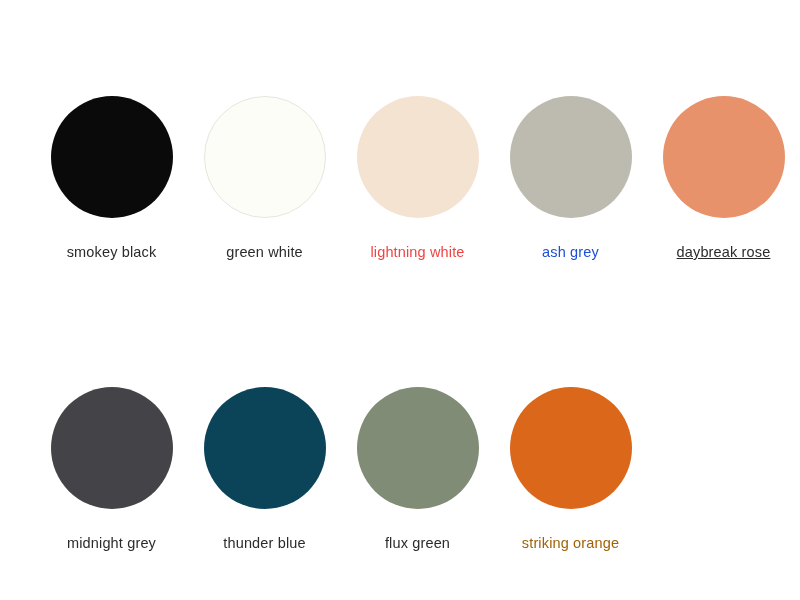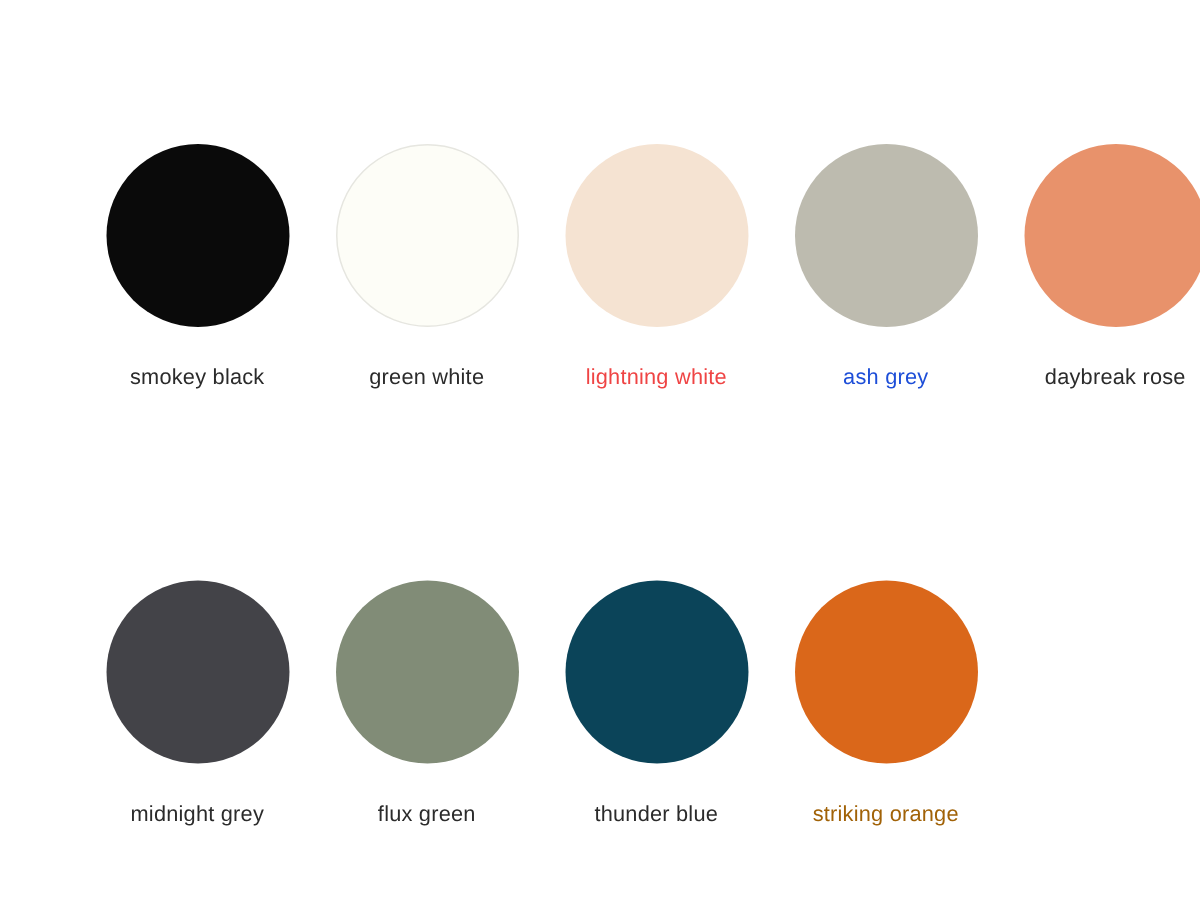--- a/index.html
+++ b/index.html
@@ -17,21 +17,20 @@
 
   .palette-board {
     position: relative;
     width: 800px;
     height: 600px;
     box-sizing: border-box;
     display: flex;
     flex-direction: column;
     justify-content: flex-start;
     padding-top: 96px;
-    padding-left: 20px;
   }
 
   .swatch-row {
     display: flex;
     flex-direction: row;
     align-items: flex-start;
     justify-content: flex-start;
     padding-left: 35px;
     padding-right: 30px;
   }
@@ -89,36 +88,36 @@
     <div class="swatch">
       <div class="swatch-disc" style="background: rgb(245, 227, 210);"></div>
       <div class="swatch-label" style="color: #ef4444;">lightning white</div>
     </div>
     <div class="swatch">
       <div class="swatch-disc" style="background: rgb(189, 187, 175);"></div>
       <div class="swatch-label" style="color: #1d4ed8;">ash grey</div>
     </div>
     <div class="swatch">
       <div class="swatch-disc" style="background: rgb(232, 146, 107);"></div>
-      <div class="swatch-label" style="color: rgb(43, 43, 43);">daybreak rose</div>
+      <div class="swatch-label" style="color: rgb(43, 43, 43); text-decoration: underline;">daybreak rose</div>
     </div>
   </div>
 
   <div class="swatch-row">
     <div class="swatch">
       <div class="swatch-disc" style="background: rgb(67, 67, 72);"></div>
       <div class="swatch-label" style="color: rgb(43, 43, 43);">midnight grey</div>
     </div>
     <div class="swatch">
+      <div class="swatch-disc" style="background: rgb(11, 68, 89);"></div>
+      <div class="swatch-label" style="color: rgb(43, 43, 43);">thunder blue</div>
+    </div>
+    <div class="swatch">
       <div class="swatch-disc" style="background: rgb(129, 140, 119);"></div>
       <div class="swatch-label" style="color: rgb(43, 43, 43);">flux green</div>
-    </div>
-    <div class="swatch">
-      <div class="swatch-disc" style="background: rgb(11, 68, 89);"></div>
-      <div class="swatch-label" style="color: rgb(43, 43, 43);">thunder blue</div>
     </div>
     <div class="swatch">
       <div class="swatch-disc" style="background: rgb(218, 103, 26);"></div>
       <div class="swatch-label" style="color: #a16207;">striking orange</div>
     </div>
   </div>
 
 </div>
 
 </body></html>

